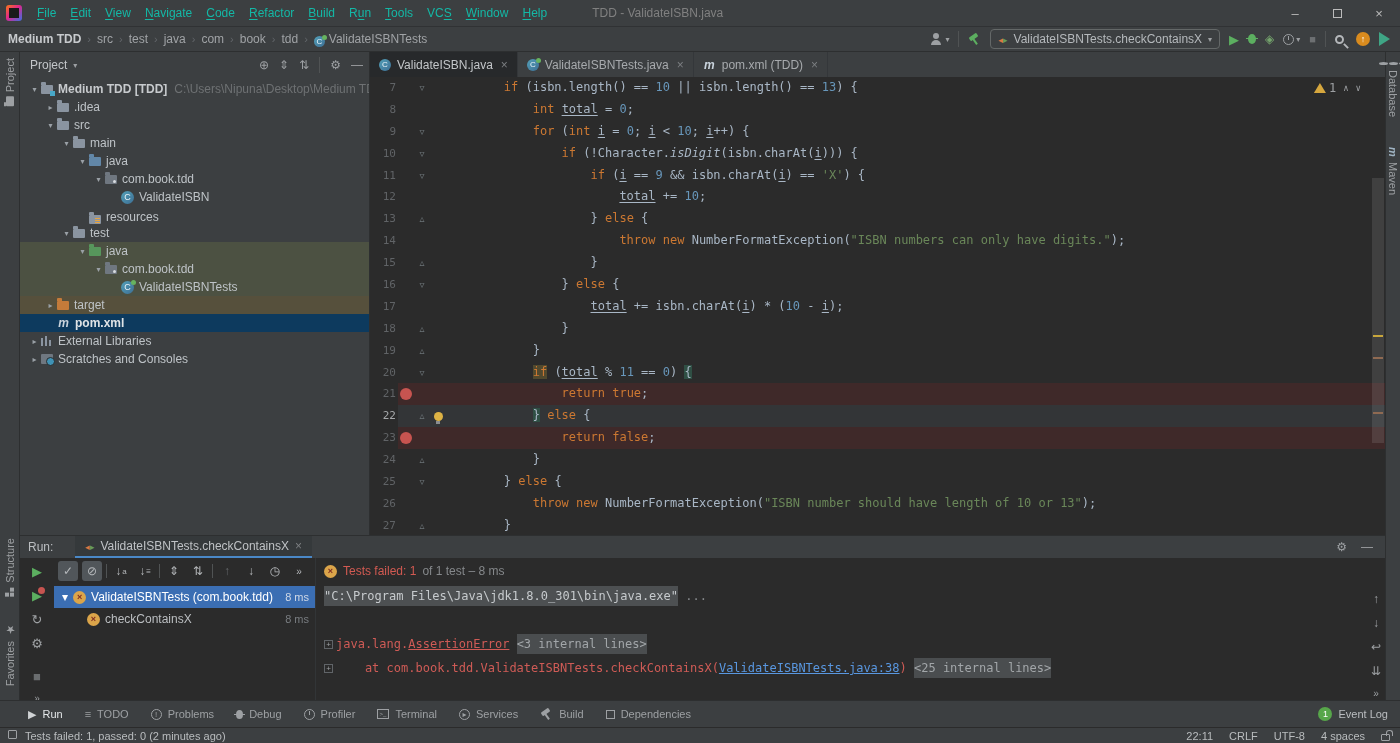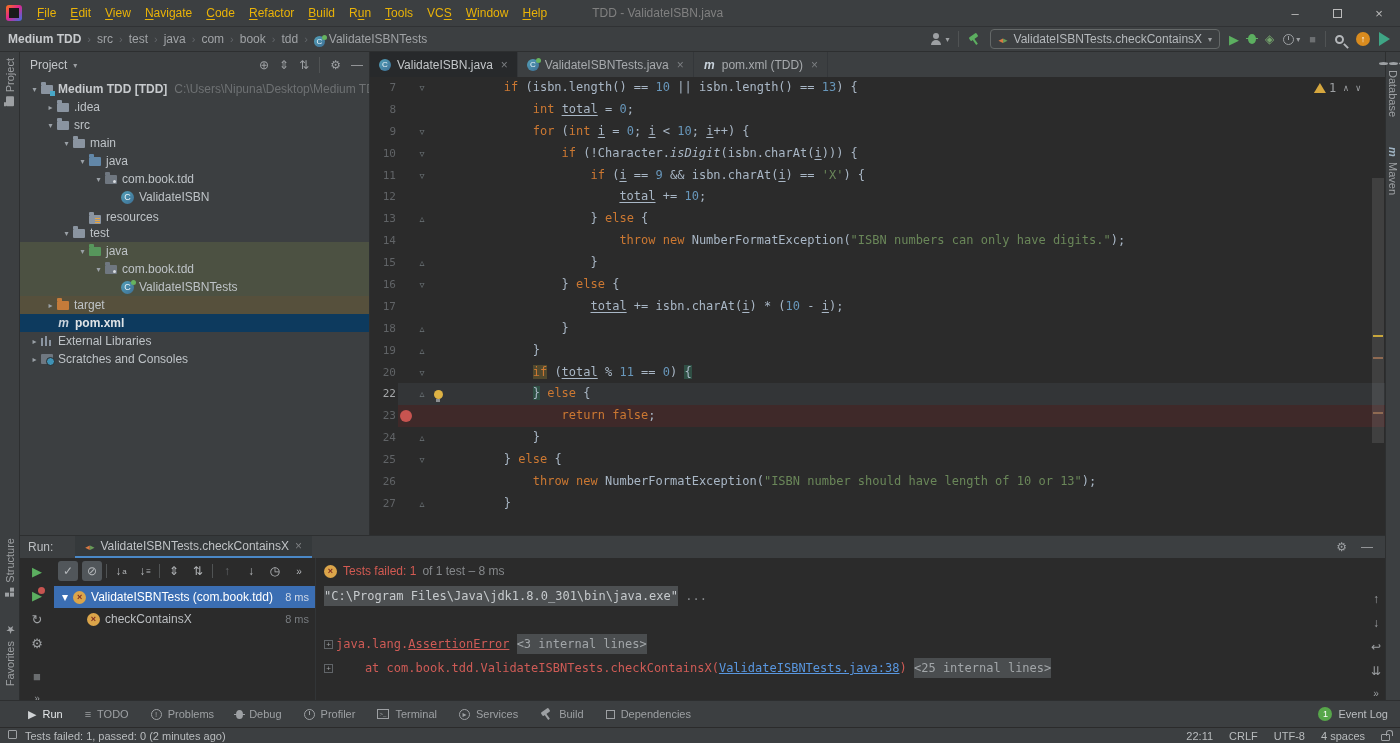--- a/index.html
+++ b/index.html
@@ -5,21 +5,21 @@
   * { margin:0; padding:0; box-sizing:border-box; }
   html,body { width:1400px; height:743px; overflow:hidden; background:#2b2b2b;
     font-family:"Liberation Sans", sans-serif; font-size:12px; color:#bbbbbb; }
   .app { width:1400px; height:743px; display:flex; flex-direction:column; }
 
   
   .titlebar { height:27px; background:#3c3f41; display:flex; align-items:center; border-bottom:1px solid #303234; flex:none; }
   .logo { width:16px; height:16px; margin:0 8px 0 6px; border-radius:3px;
     background:linear-gradient(135deg,#f97a12 0%,#e1258c 45%,#7256c4 80%,#3f6fe0 100%); position:relative; }
   .logo::after { content:''; position:absolute; inset:3px; background:#1a1a1a; }
-  .menu-item { padding:3px 7px; color:#eab308; cursor:default; }
+  .menu-item { padding:3px 7px; color:#14b8a6; cursor:default; }
   .menu-item u { text-decoration:underline; text-underline-offset:2px; }
   .tb-title { color:#808080; margin-left:38px; }
   .win-controls { margin-left:auto; display:flex; height:100%; }
   .win-btn { width:42px; display:flex; align-items:center; justify-content:center; color:#bbbbbb; font-size:13px; }
   .dblsq { position:relative; width:9px; height:9px; }
   .dblsq::before { content:''; position:absolute; top:0; right:0; width:7px; height:7px; border:1px solid currentColor; }
   .dblsq::after { content:''; position:absolute; bottom:0; left:0; width:7px; height:7px; border:1px solid currentColor; background:#3c3f41; }
 
   
   .navbar { height:25px; background:#3c3f41; display:flex; align-items:center; border-bottom:1px solid #2d2f30; padding:0 6px; flex:none; }
@@ -548,20 +548,31 @@
                 </div>
                 <div class="code-line">
                   <span class="ln">20</span>
                   <div class="lrest">
                     <span class="gcol"></span>
                     <span class="gcol">
                       <span class="foldm">▿</span>
                     </span>
                     <span class="gcol"></span>
                     <span class="codetext">            <span class="c-kh">if</span><span class="c-d"> (</span><span class="c-u">total</span><span class="c-d"> % </span><span class="c-n">11</span><span class="c-d"> == </span><span class="c-n">0</span><span class="c-d">) </span><span class="c-bh">{</span></span>
+                  </div>
+                </div>
+                <div class="code-line">
+                  <span class="ln">21</span>
+                  <div class="lrest bg-bp">
+                    <span class="gcol">
+                      <span class="bp"></span>
+                    </span>
+                    <span class="gcol"></span>
+                    <span class="gcol"></span>
+                    <span class="codetext">                <span class="c-k">return</span><span class="c-d"> </span><span class="c-k">true</span><span class="c-d">;</span></span>
                   </div>
                 </div>
                 <div class="code-line">
                   <span class="ln cur">22</span>
                   <div class="lrest bg-cur">
                     <span class="gcol"></span>
                     <span class="gcol">
                       <span class="foldm">▵</span>
                     </span>
                     <span class="gcol">

